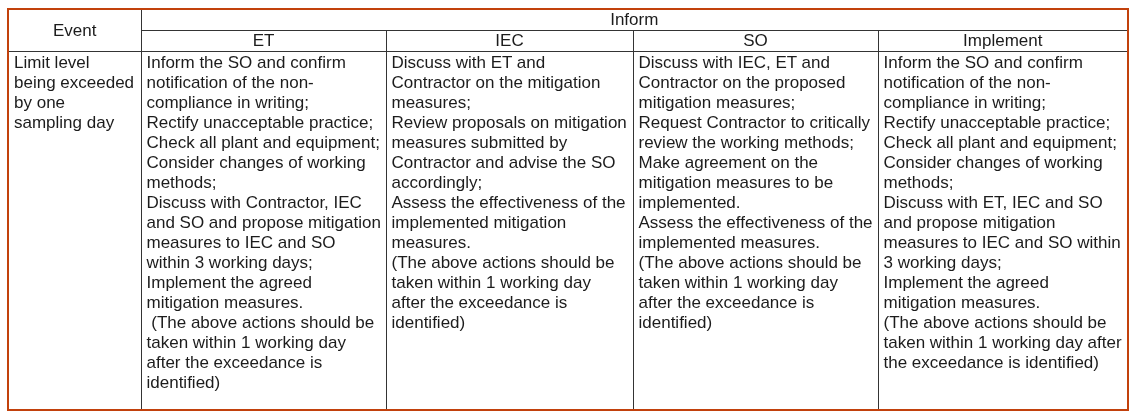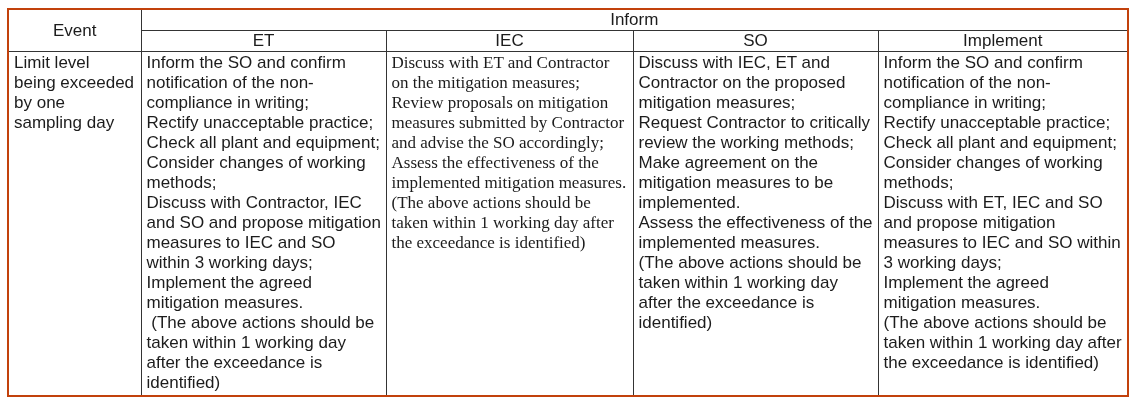--- a/index.html
+++ b/index.html
@@ -35,25 +35,25 @@
     text-align: center;
     vertical-align: middle;
     padding: 0 2px;
   }
   tr.hdr-row-1 th { height: 21px; }
   tr.hdr-row-2 th { height: 17px; }
   table.eap td {
     vertical-align: top;
     text-align: left;
     white-space: pre-wrap;
-    padding: 1px 4px 2px 5px;
+    padding: 1px 4px 16px 5px;
   }
   td.col-event      { padding-right: 4px;  }
   td.col-et         { padding-right: 10px; }
-  td.col-iec        { padding-right: 8px; font-family: Liberation Serif, serif;  }
+  td.col-iec        { padding-right: 8px;  }
   td.col-so         { padding-right: 8px;  }
   td.col-contractor { padding-right: 10px; }
 </style>
 </head>
 <body>
 
 <table class="eap">
   <colgroup>
     <col style="width:133px">
     <col style="width:245px">

